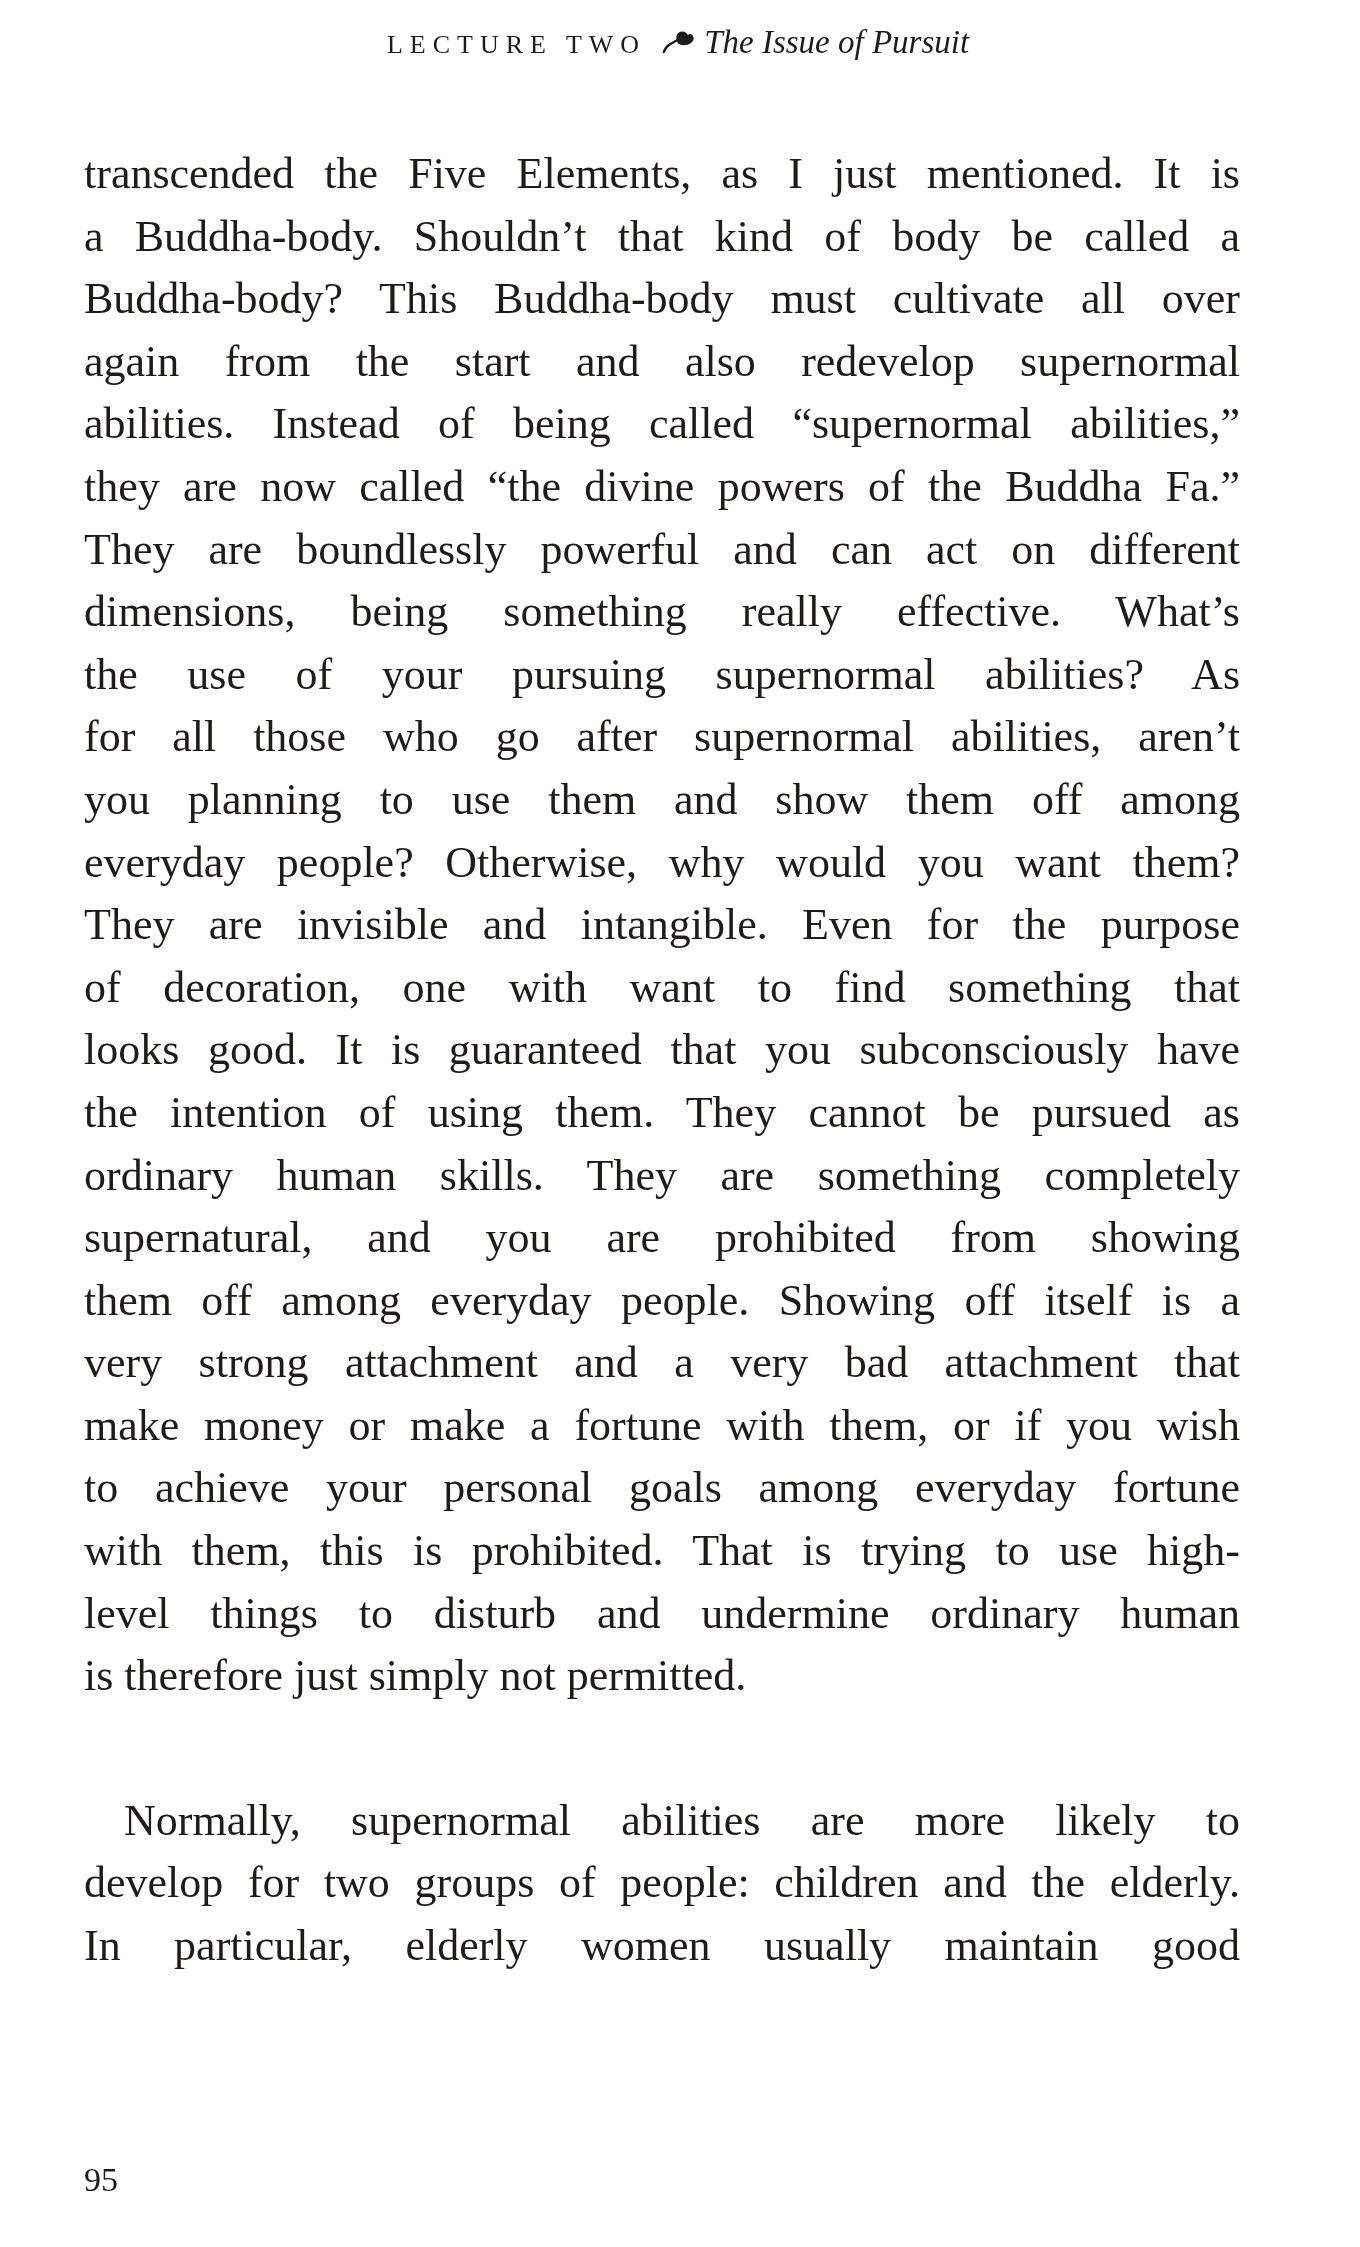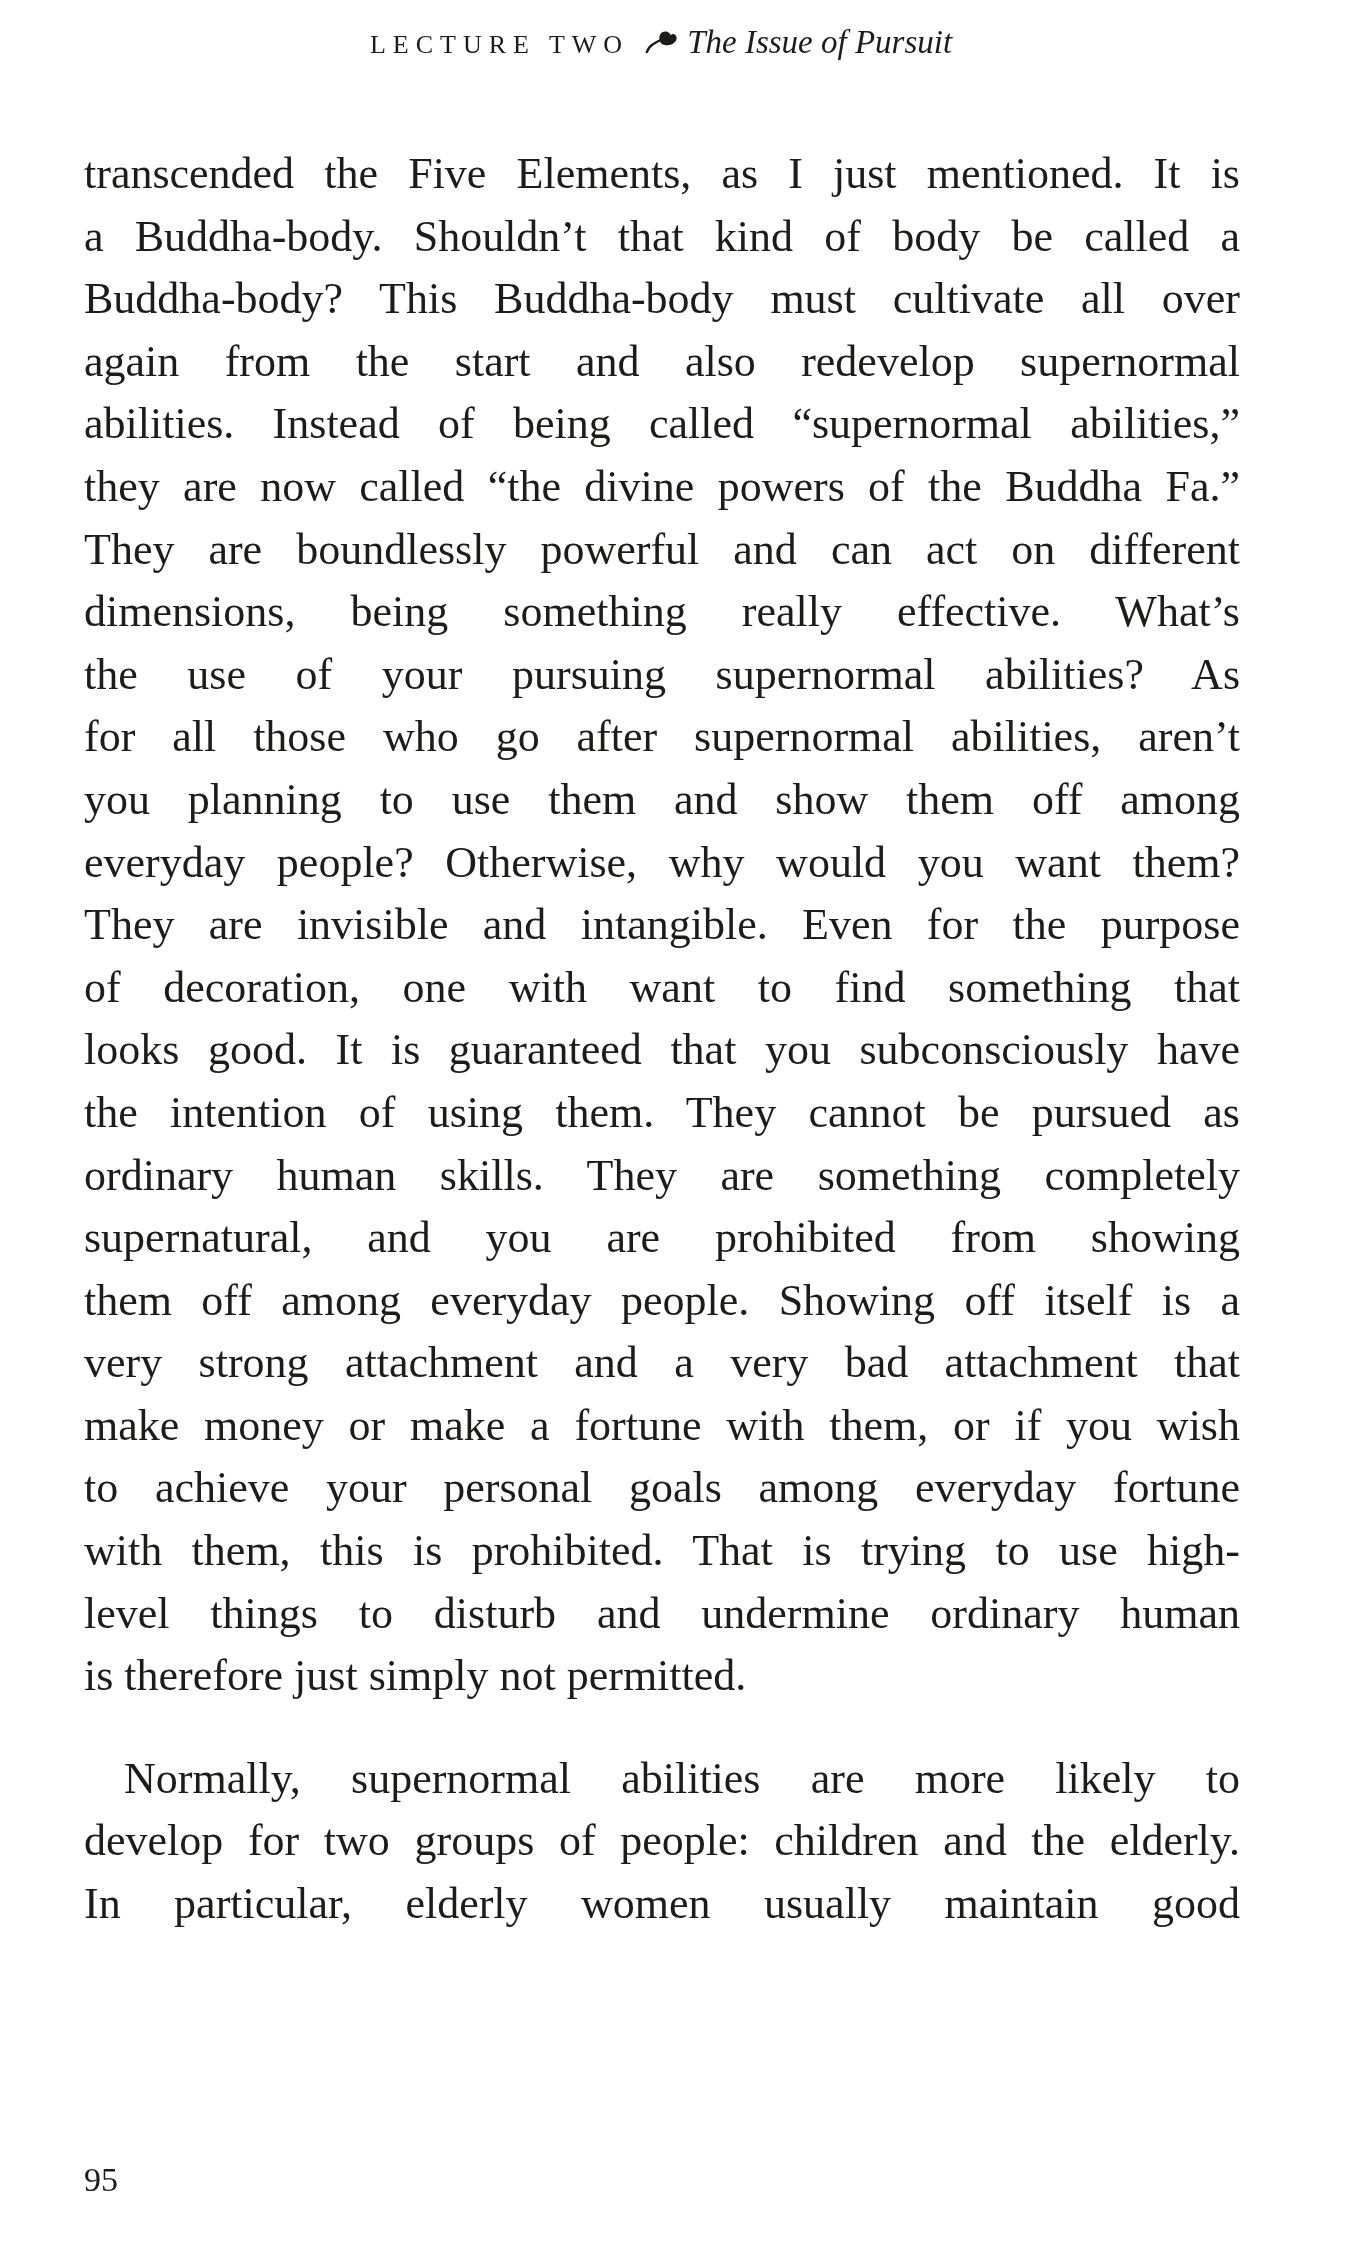--- a/index.html
+++ b/index.html
@@ -8,21 +8,21 @@
     width: 1360px;
     height: 2247px;
     background: #ffffff;
     color: #1e1c1a;
     font-family: "Liberation Serif", serif;
     overflow: hidden;
   }
   .running-header {
     position: absolute;
     top: 24px;
-    left: 83px;
+    left: 100px;
     width: 1156px;
     display: flex;
     justify-content: center;
     align-items: baseline;
     white-space: nowrap;
   }
   .lecture-label {
     font-size: 26px;
     letter-spacing: 7px;
     font-variant: small-caps;
@@ -39,21 +39,21 @@
     font-size: 33px;
   }
   .page-body {
     position: absolute;
     top: 143px;
     left: 84px;
     width: 1156px;
     font-size: 44px;
   }
   .paragraph { margin: 0; }
-  .paragraph + .paragraph { margin-top: 40px; }
+  .paragraph + .paragraph { margin-top: 82px; }
   .line {
     line-height: 62.6px;
     text-align: justify;
     text-align-last: justify;
     white-space: normal;
   }
   .line-left {
     text-align: left;
     text-align-last: left;
   }

